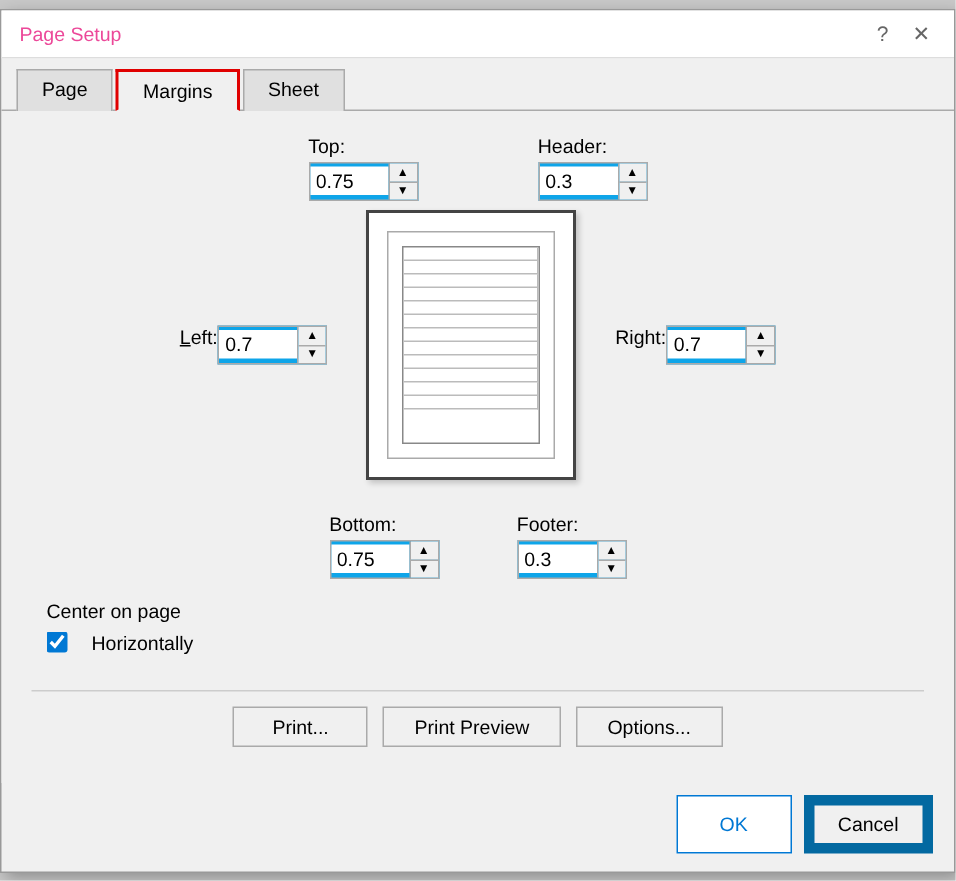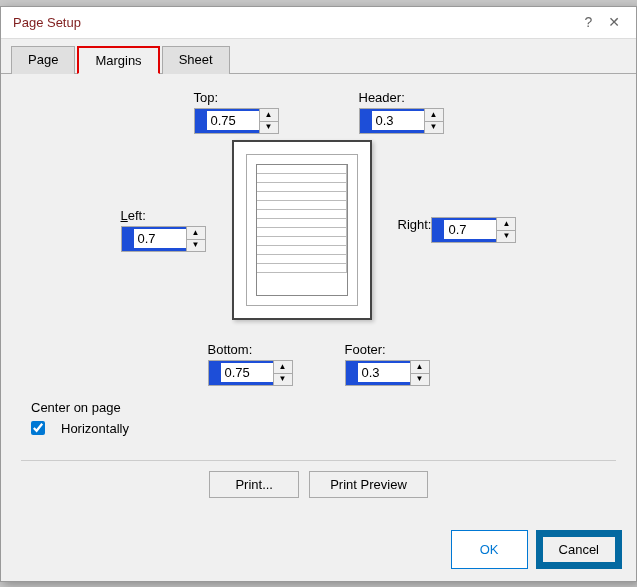--- a/index.html
+++ b/index.html
@@ -24,21 +24,21 @@
       background: #fff;
       display: flex;
       align-items: center;
       justify-content: space-between;
       padding: 8px 12px;
       border-bottom: 1px solid #ddd;
     }
 
     .title-bar-title {
       font-size: 13px;
-      color: #7f1d1d;
+      color: #ec4899;
     }
 
     .title-bar-controls {
       display: flex;
       gap: 8px;
       align-items: center;
     }
 
     .title-bar-btn {
       background: none;
@@ -104,22 +104,21 @@
 
     .spinner-group label {
       font-size: 13px;
       margin-bottom: 3px;
     }
 
     .spinner-row {
       display: flex;
       align-items: center;
       border: 1px solid #aaa;
-      background: #1d4ed8;
-      padding-left: 12px;
+      background: #0ea5e9;
     }
 
     .spinner-input {
       width: 52px;
       border: none;
       outline: none;
       padding: 2px 4px;
       font-size: 13px;
       background: #fff;
       text-align: left;
@@ -152,21 +151,21 @@
     .middle-row {
       display: flex;
       align-items: center;
       gap: 16px;
       width: 100%;
       justify-content: center;
     }
 
     .left-spinner {
       display: flex;
-      flex-direction: column;
+      flex-direction: row;
       align-items: flex-start;
       margin-right: 10px;
     }
 
     .page-preview {
       width: 140px;
       height: 180px;
       background: #fff;
       border: 2px solid #444;
       position: relative;
@@ -416,20 +415,21 @@
           <input type="checkbox" checked="" id="chk-horizontal" style="">
           <label for="chk-horizontal" class="checkbox-label">Horizontally</label>
         </div>
       </div>
 
     </div>
 
     <div class="button-row">
       <button class="btn">Print...</button>
       <button class="btn">Print Preview</button>
+      <button class="btn">Options...</button>
     </div>
   </div>
 
   <div class="footer-row">
     <button class="btn-ok">OK</button>
     <button class="btn-cancel">Cancel</button>
   </div>
 </div>
 
 </body></html>

